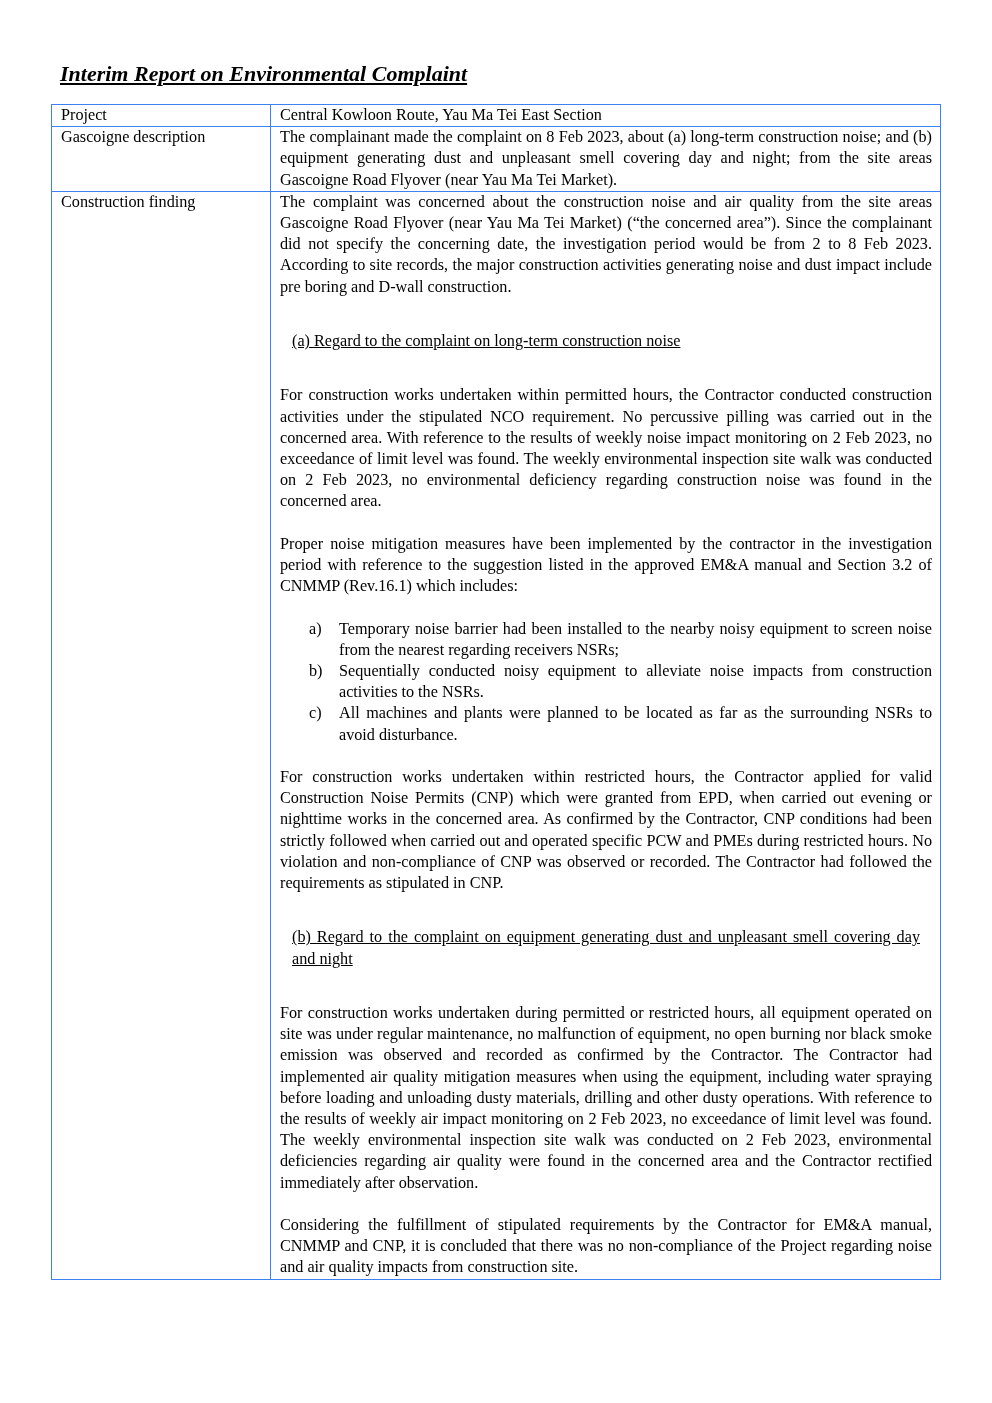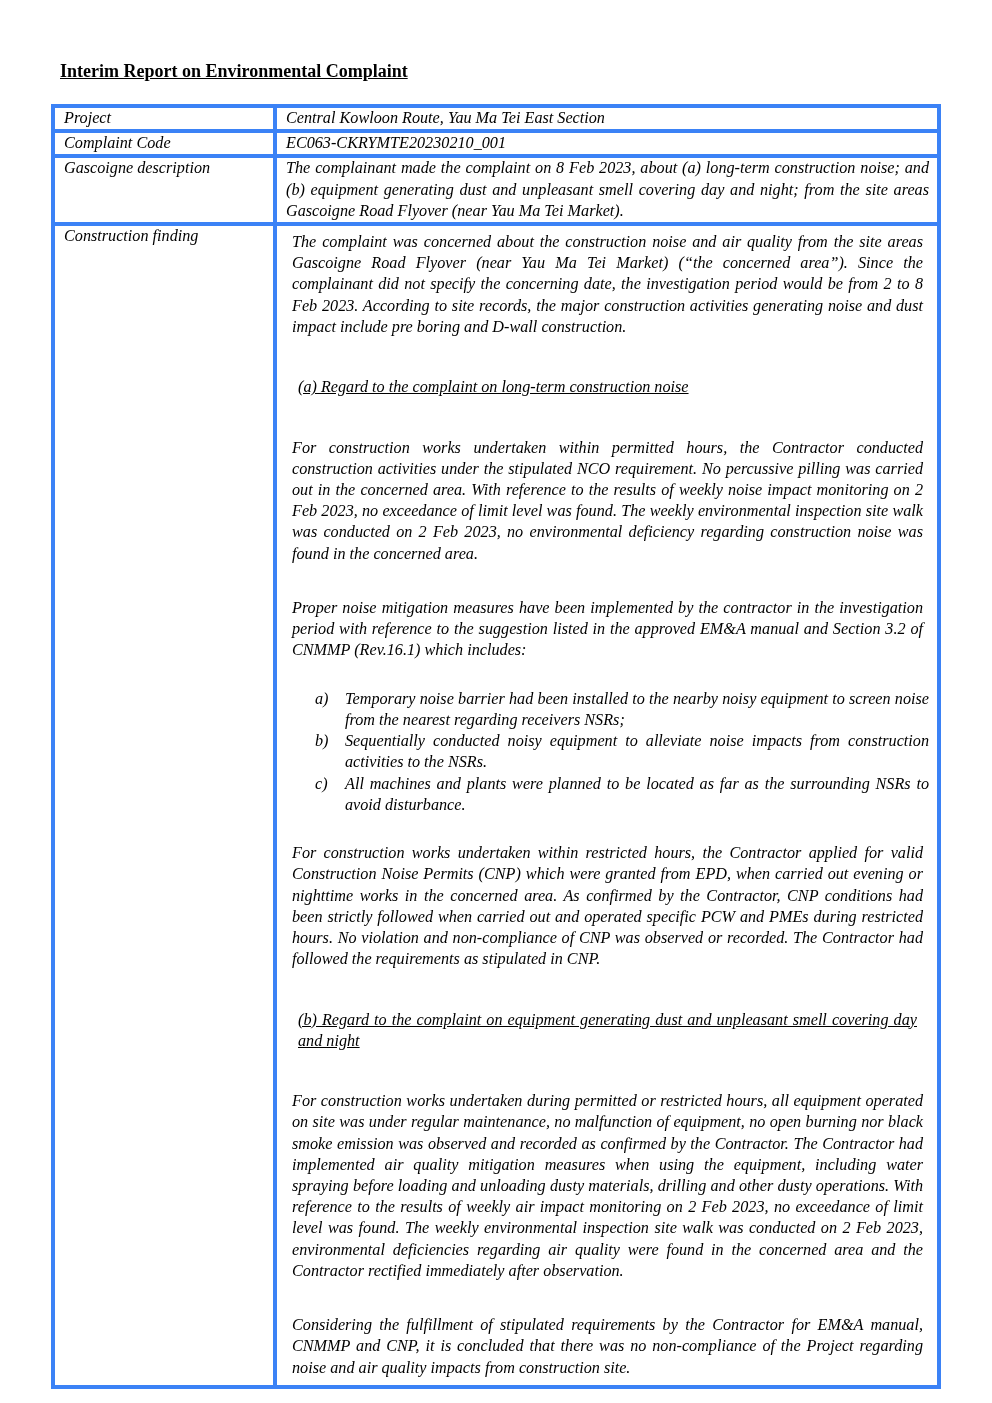--- a/index.html
+++ b/index.html
@@ -3,55 +3,52 @@
 <meta charset="utf-8">
 <style>
   html, body { margin: 0; padding: 0; background: #ffffff; }
   body {
     width: 992px; height: 1403px; position: relative; overflow: hidden;
     font-family: "Liberation Serif", "DejaVu Serif", serif;
     color: #000;
   }
   .title {
     position: absolute; left: 60px; top: 61px;
-    font-size: 18px; font-weight: bold; text-decoration: underline;
+    font-size: 22px; font-weight: bold; text-decoration: underline;
     letter-spacing: 0px;
+    font-style: italic;
   }
   table.report {
     position: absolute; left: 51px; top: 104px;
     width: 890px; border-collapse: collapse;
     font-size: 16.2px; line-height: 21.2px;
   }
   table.report td {
-    border: 4px solid #3b82f6; vertical-align: top; padding: 0 8px 0 9px; font-style: italic;
+    border: 1px solid #3b82f6; vertical-align: top; padding: 0 8px 0 9px;
   }
   table.report td.label { width: 201px; padding-left: 9px; }
   table.report td.value { text-align: justify; }
-  .para { margin: 6px; text-align: justify; }
+  .para { margin: 0; text-align: justify; }
   .gap { height: 21.2px; }
   .subhead { text-decoration: underline; text-align: justify; margin: 12px; }
   ol.measures { list-style: none; margin: 0; padding: 0 0 0 29px; }
   ol.measures li { display: flex; text-align: justify; }
   ol.measures li .mk { width: 30px; flex: none; }
   ol.measures li .tx { flex: 1; text-align: justify; }
 </style>
 </head>
 <body>
 
 <div class="title">Interim Report on Environmental Complaint</div>
 
 <table class="report">
   <tbody>
       <tr>
     <td class="label">Project</td>
     <td class="value">Central Kowloon Route, Yau Ma Tei East Section</td>
-  </tr>
-  <tr>
-    <td class="label">Complaint Code</td>
-    <td class="value">EC063-CKRYMTE20230210_001</td>
   </tr>
   <tr>
     <td class="label">Gascoigne description</td>
     <td class="value">The complainant made the complaint on 8 Feb 2023, about (a) long-term construction noise; and (b) equipment generating dust and unpleasant smell covering day and night; from the site areas Gascoigne Road Flyover (near Yau Ma Tei Market).</td>
   </tr>
   <tr>
     <td class="label">Construction finding</td>
     <td class="value">
       <p class="para">The complaint was concerned about the construction noise and air quality from the site areas Gascoigne Road Flyover (near Yau Ma Tei Market) (“the concerned area”). Since the complainant did not specify the concerning date, the investigation period would be from 2 to 8 Feb 2023. According to site records, the major construction activities generating noise and dust impact include pre boring and D-wall construction.</p>
       <div class="gap"></div>

